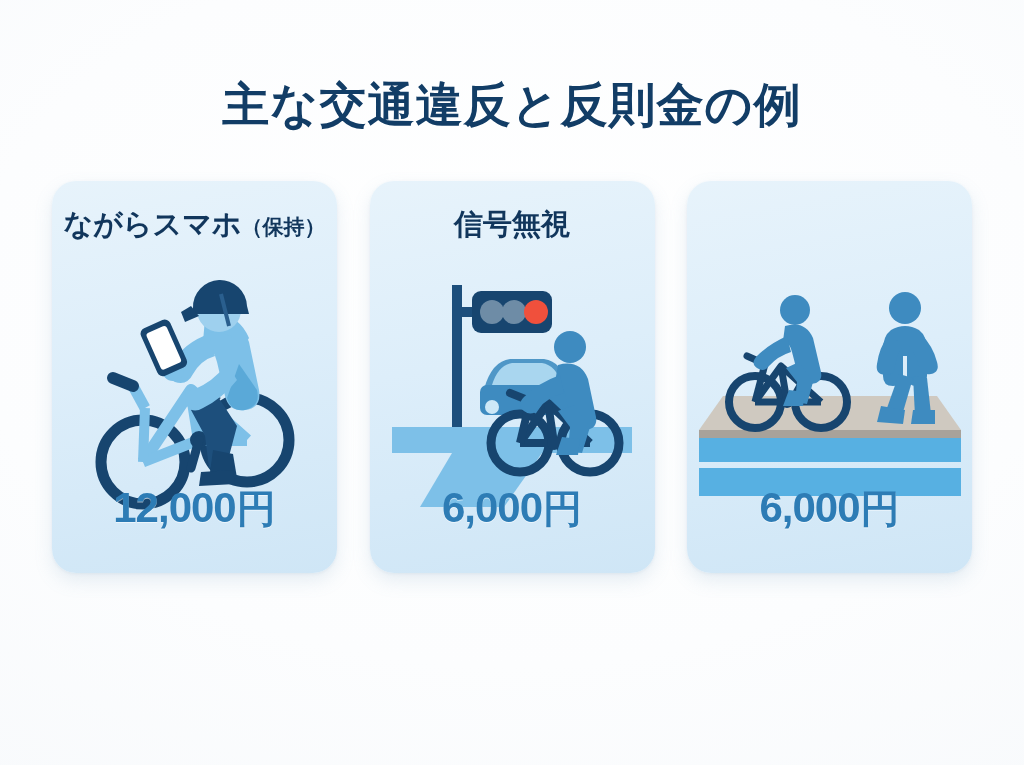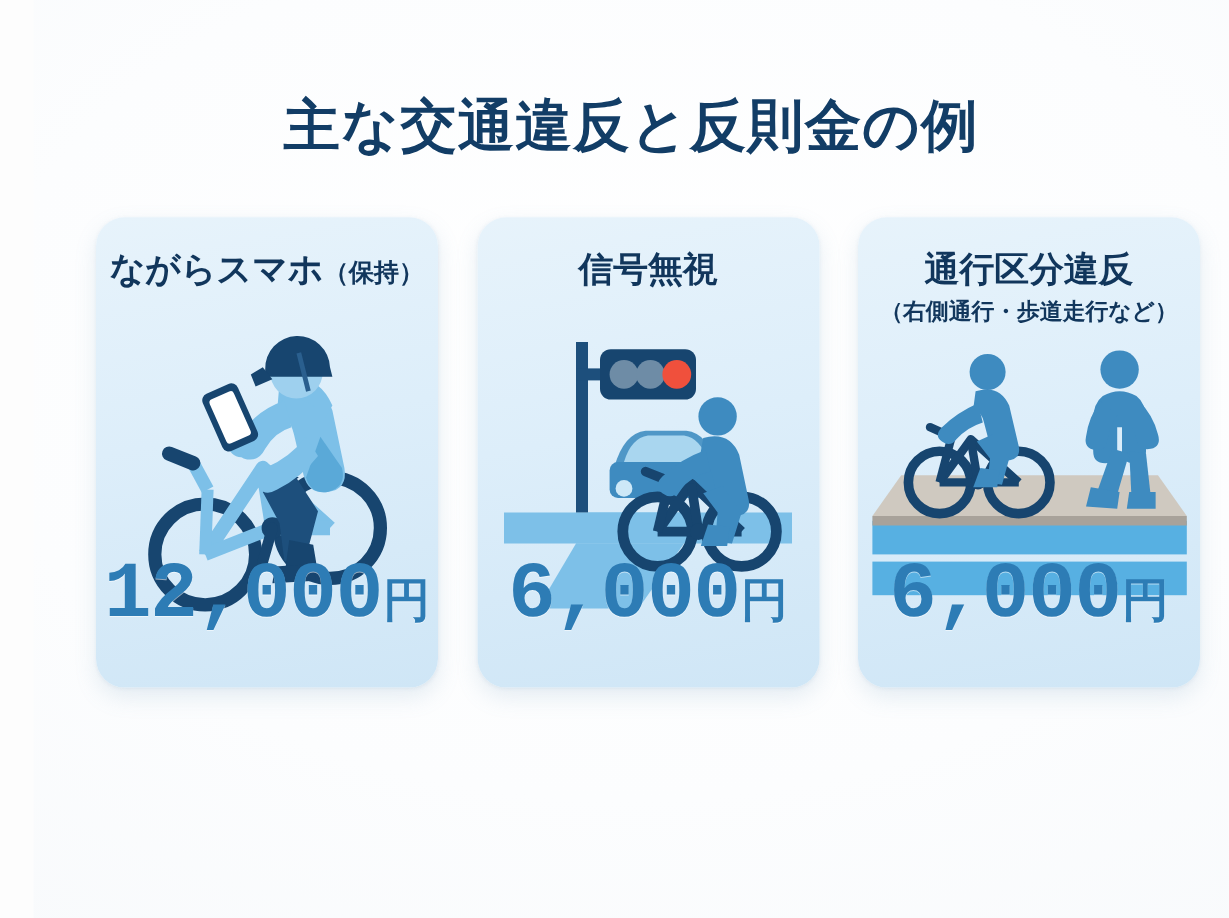--- a/index.html
+++ b/index.html
@@ -14,21 +14,20 @@
     font-family: "Liberation Sans", "DejaVu Sans", sans-serif;
     background: #fdfdfd;
     position: relative;
   }
 
   .page {
     position: absolute;
     inset: 0;
     background:
       radial-gradient(ellipse 900px 600px at 50% 40%, #ffffff 0%, #fcfdfe 60%, #f8fafc 100%);
-    margin-left: 28px;
   }
 
   
   .title {
     position: absolute;
     top: 74px;
     left: 0;
     width: 100%;
     text-align: center;
     font-size: 47px;
@@ -100,23 +99,22 @@
     bottom: 44px;
     left: 0;
     width: 100%;
     text-align: center;
     color: #2d7cb5;
     font-weight: bold;
     line-height: 1;
     text-shadow: 0 1px 0 rgba(255,255,255,0.55);
   }
   .price .num {
-    font-size: 66px;
+    font-size: 42px;
     letter-spacing: -1px;
-    font-family: Liberation Mono, monospace;
   }
   .price .yen {
     font-size: 39px;
     margin-left: 1px;
   }
 </style>
 </head>
 <body>
 
 <div class="page">
@@ -226,24 +224,20 @@
           <path d="M170 160 l18 2 l-2 16 l-22 0 z" fill="#3e8bc0"></path>
         </svg>
       </div>
 
       <div class="price">
         <span class="num">6,000</span><span class="yen">円</span>
       </div>
     </div>
 
     <div class="card">
-      <div class="card-head">
-        <div class="card-title">通行区分違反</div>
-        <div class="card-sub">（右側通行・歩道走行など）</div>
-      </div>
 
       <div class="art">
         <svg width="262" height="215" viewBox="0 0 262 215">
 
           <rect x="0" y="150" width="262" height="28" fill="#57b0e2"></rect>
           <rect x="0" y="184" width="262" height="28" fill="#57b0e2"></rect>
 
           <path d="M24 112 L238 112 L262 146 L0 146 Z" fill="#cfc9c0"></path>
           <path d="M0 146 L262 146 L262 154 L0 154 Z" fill="#a8a29a"></path>
 

